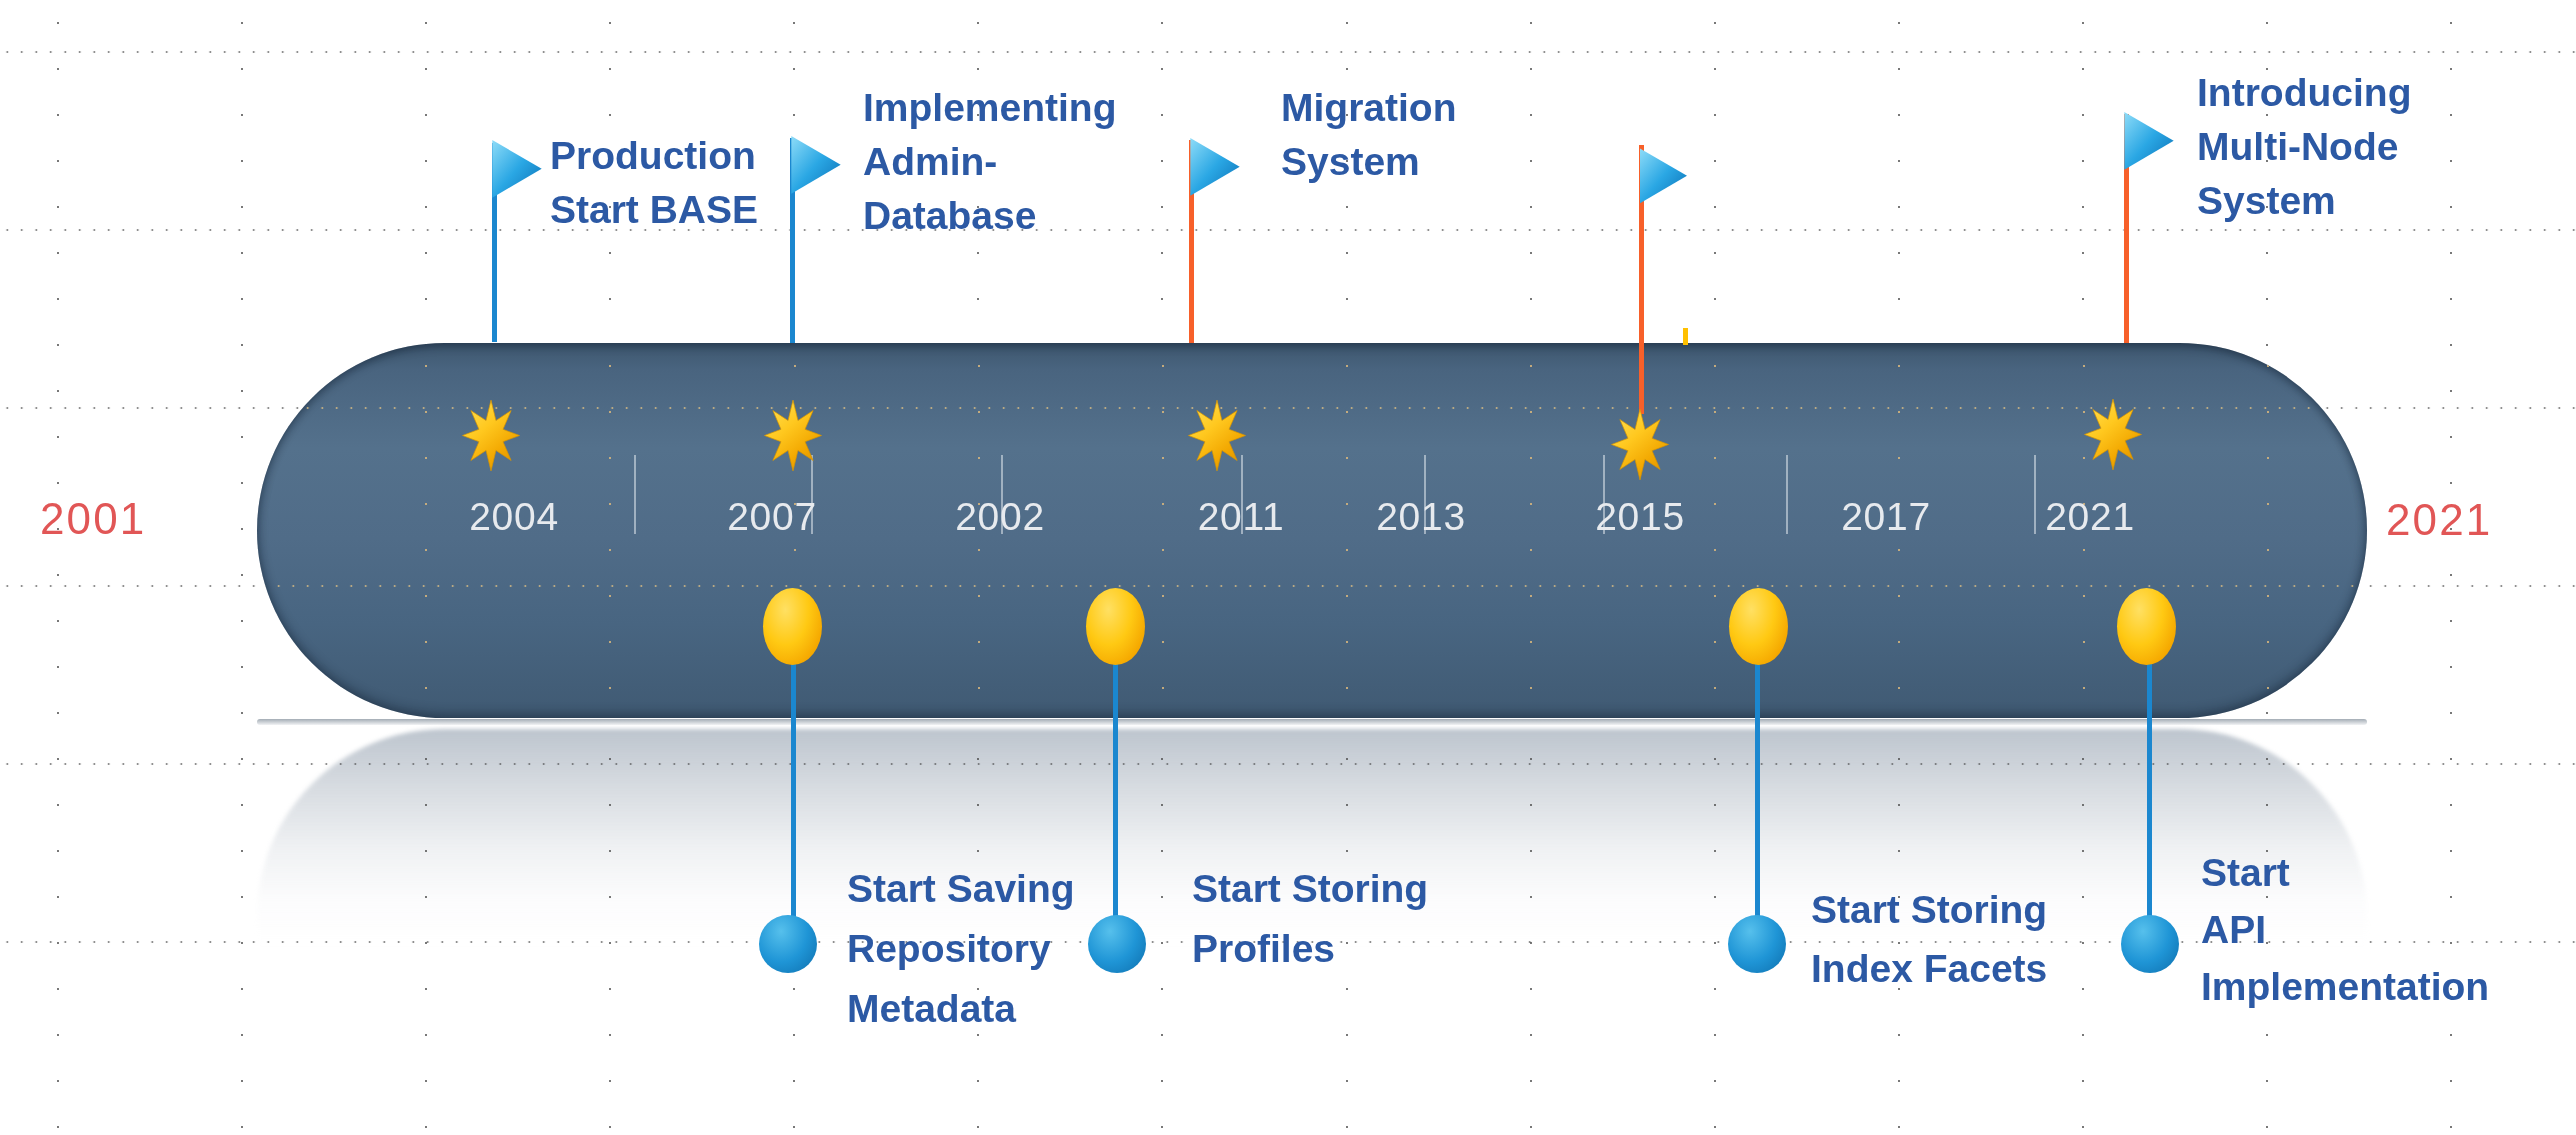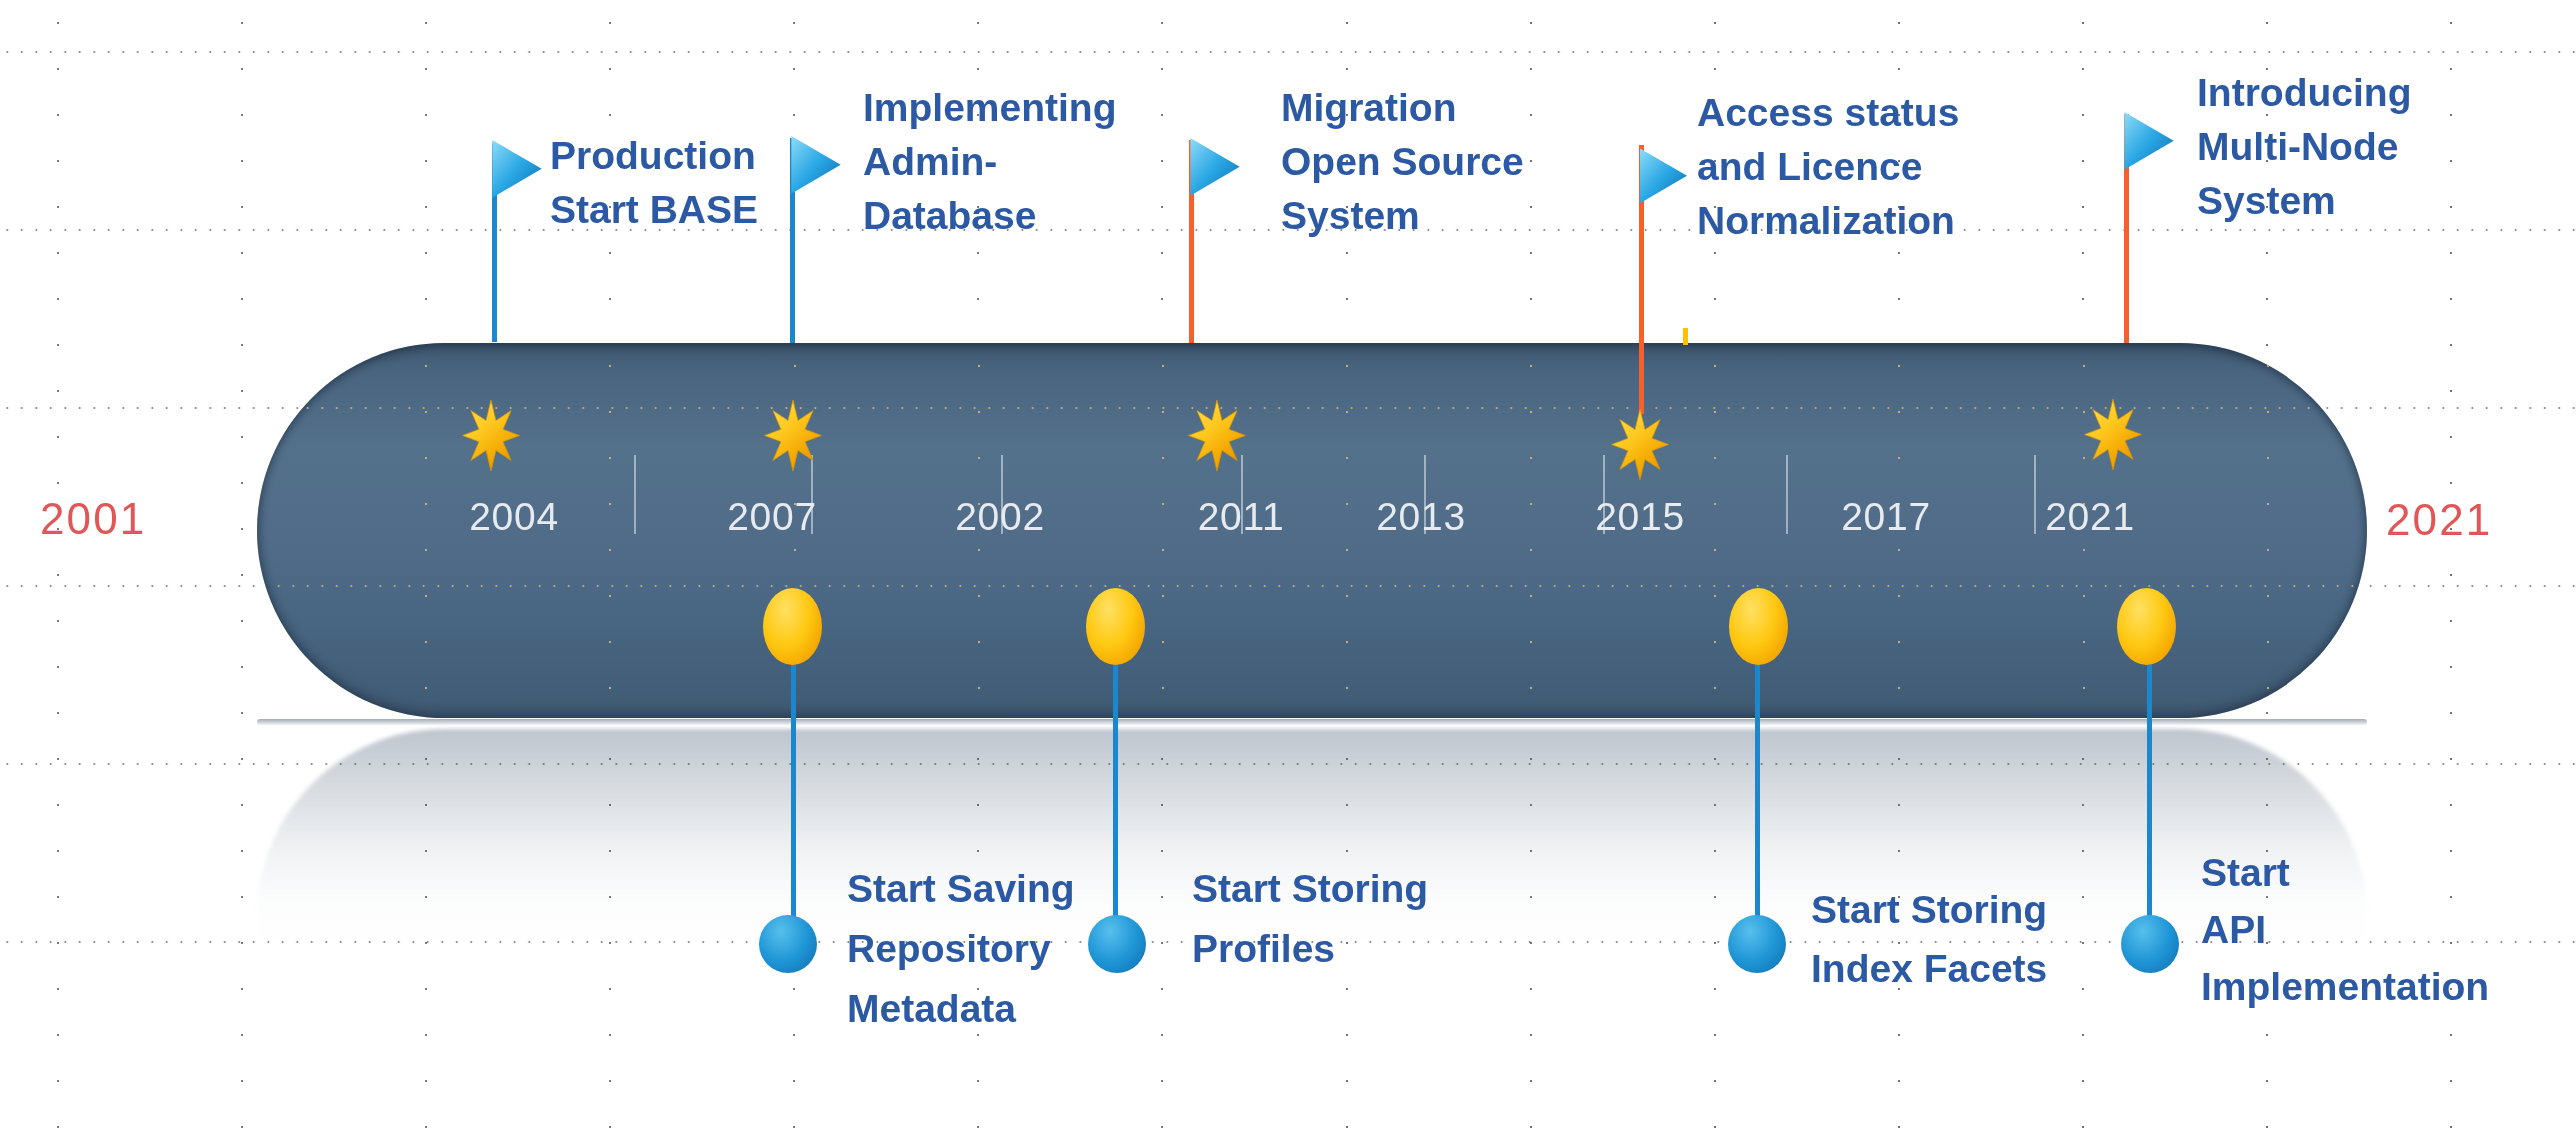--- a/index.html
+++ b/index.html
@@ -165,27 +165,21 @@
     <span>Implementing</span>
     <span>Admin-</span>
     <span>Database</span>
   </div>
   <div class="flag-label" style="left:550px;top:129px;">
     <span>Production</span>
     <span>Start BASE</span>
   </div>
   <div class="flag-label" style="left:1281px;top:81px;">
     <span>Migration</span>
-    <span>Open Source</span>
     <span>System</span>
-  </div>
-  <div class="flag-label" style="left:1697px;top:86px;">
-    <span>Access status</span>
-    <span>and Licence</span>
-    <span>Normalization</span>
   </div>
   <div class="flag-label" style="left:2197px;top:46px;margin-top:20px;">
     <span>Introducing</span>
     <span>Multi-Node</span>
     <span>System</span>
   </div>
 
   <svg class="star" style="left:460px;top:397px;" width="62" height="77" viewBox="-50 -50 100 100" preserveAspectRatio="none">
       <polygon points="0,-46 8,-19.4 32.5,-32.5 19.4,-8 46,0 19.4,8 32.5,32.5 8,19.4 0,46 -8,19.4 -32.5,32.5 -19.4,8 -46,0 -19.4,-8 -32.5,-32.5 -8,-19.4" fill="url(#goldG)" stroke="#d69400" stroke-width="1"></polygon>
     </svg>

